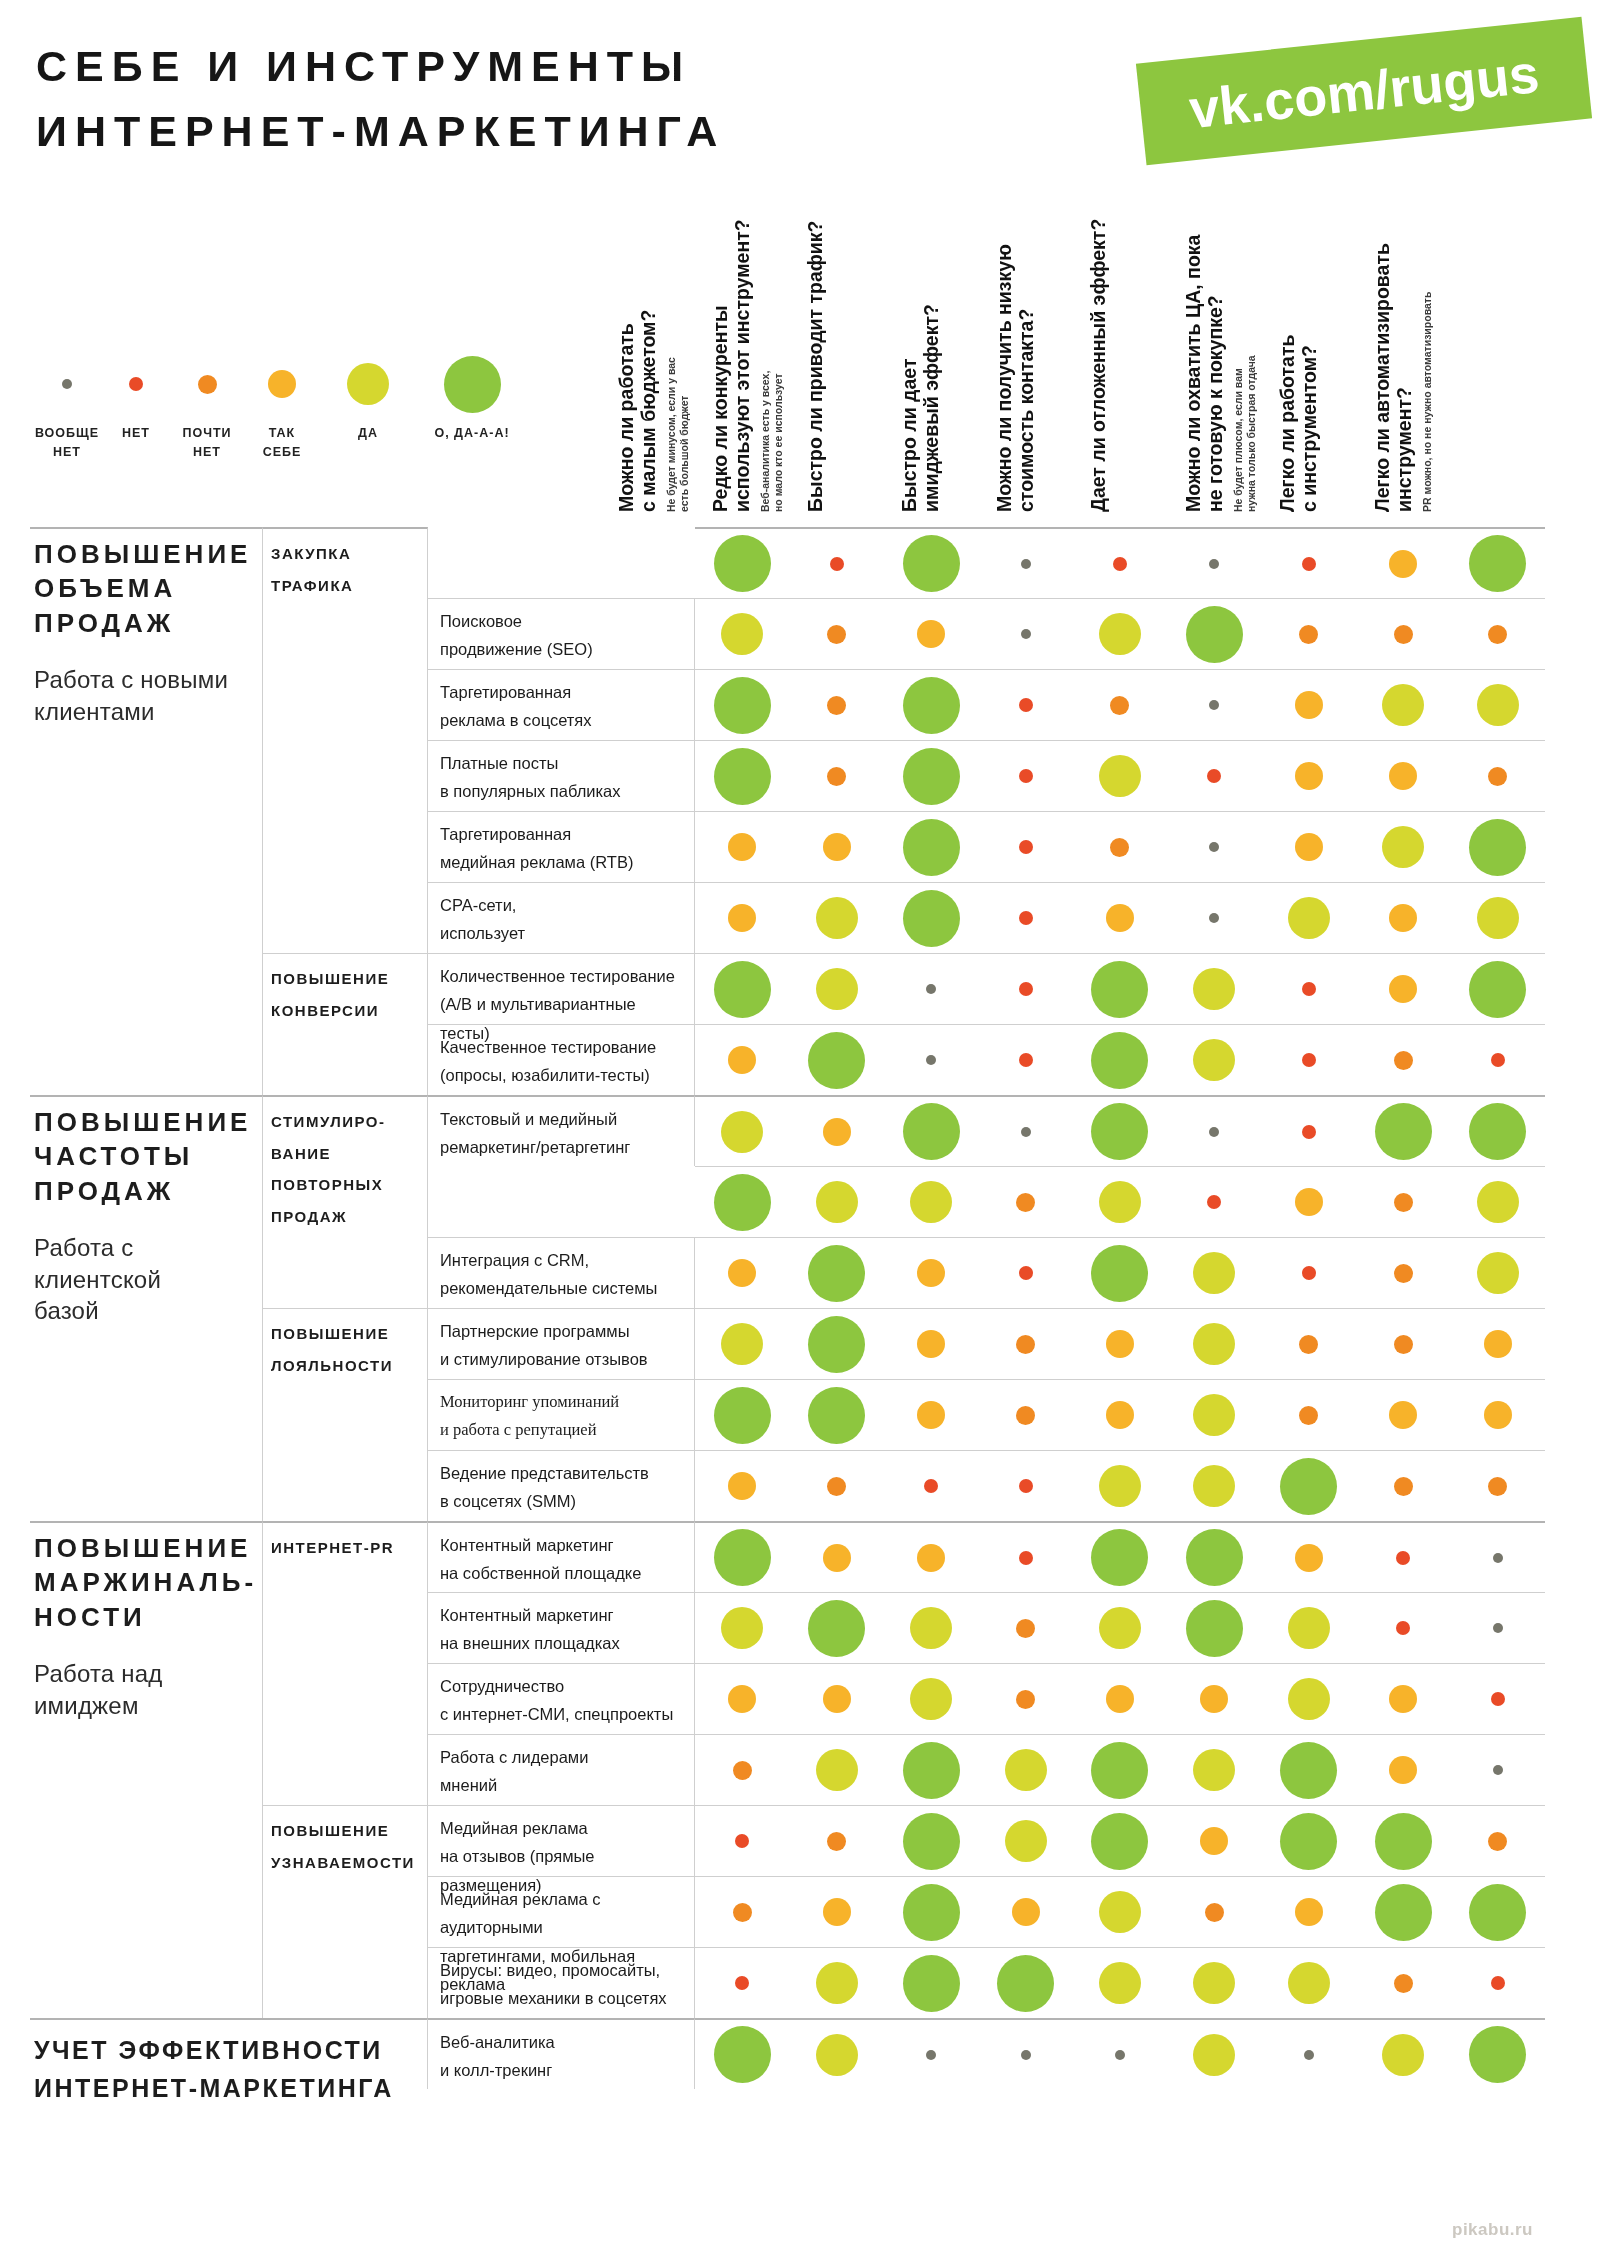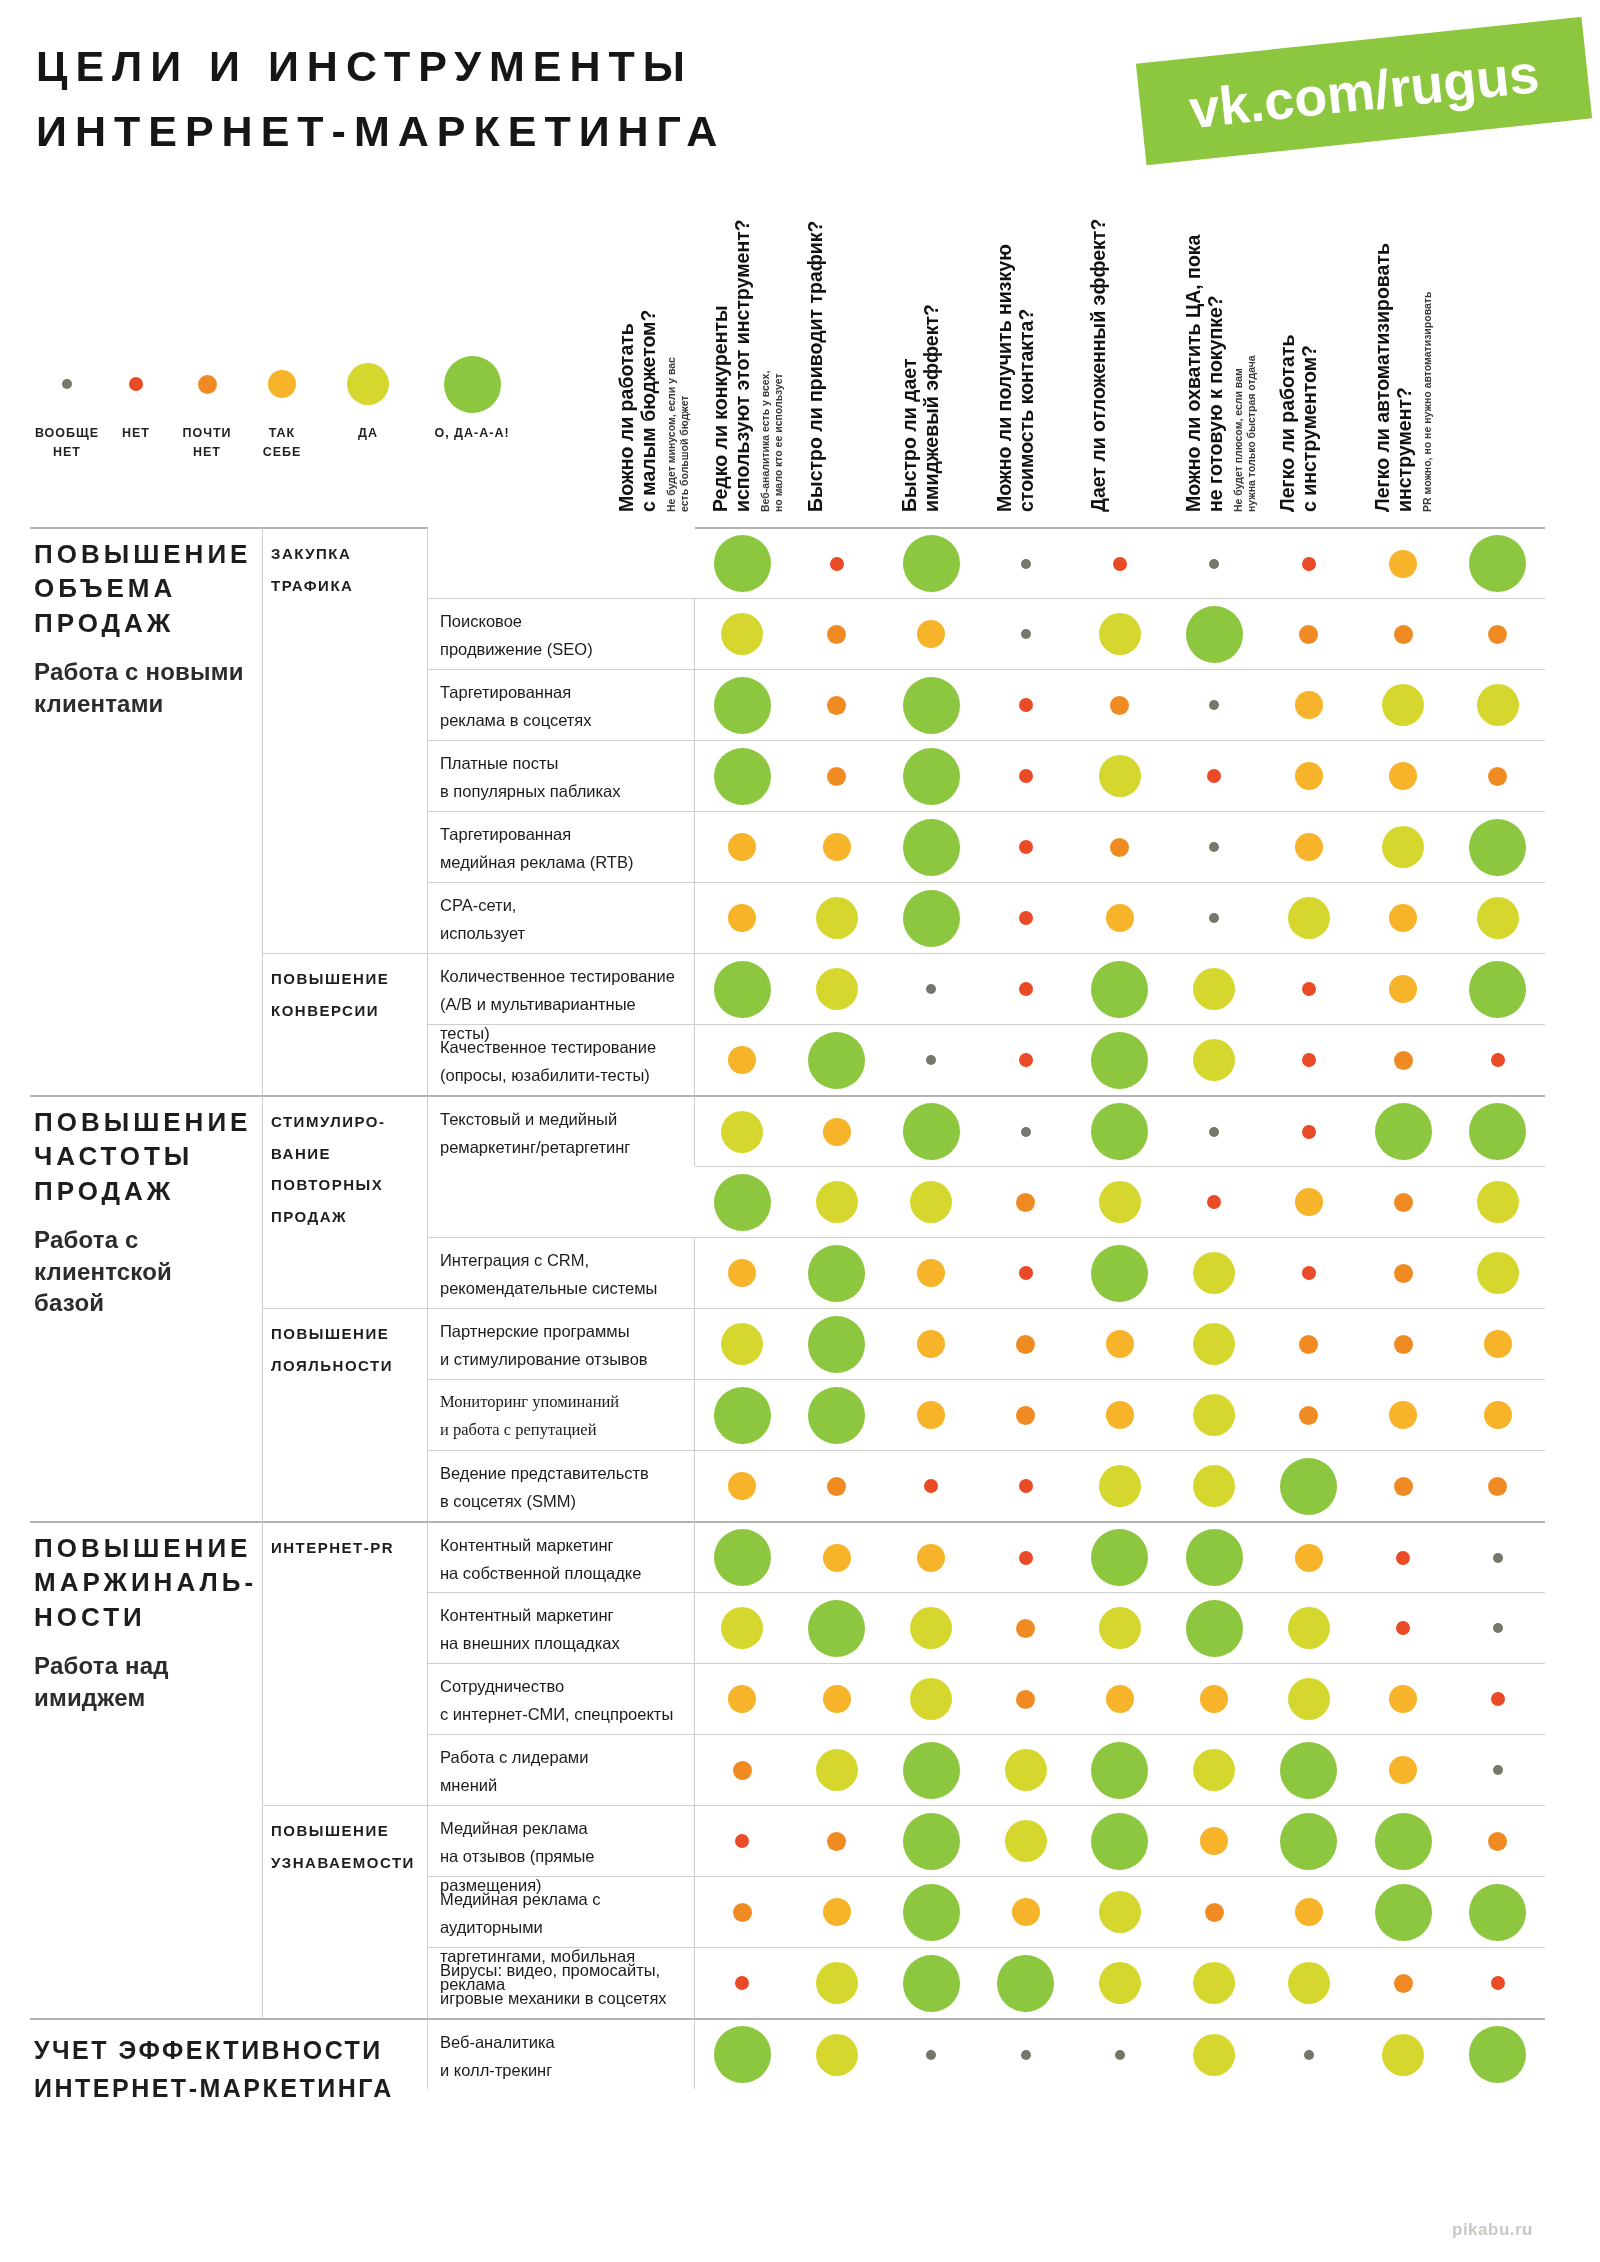--- a/index.html
+++ b/index.html
@@ -54,21 +54,21 @@
     grid-column:1;border-top:2px solid #b3b3b3;border-right:1px solid #cfcfcf;
     padding:8px 10px 0 4px;
   }
   .goal-cell.goal-wide{padding-top:12px;}
   .goal-title{
     font-size:26px;font-weight:bold;letter-spacing:4px;line-height:1.32;
     white-space:pre-line;color:#1d1d1d;
   }
   .goal-wide .goal-title{letter-spacing:2.5px;font-size:25px;line-height:1.5;}
   .goal-subtitle{
-    margin-top:16px;font-size:24px;font-weight:700;line-height:1.32;
+    margin-top:24px;font-size:24px;font-weight:400;line-height:1.32;
     white-space:pre-line;color:#2c2c2c;letter-spacing:0.2px;
   }
   .subgroup-cell{
     grid-column:2;border-right:1px solid #cfcfcf;
     padding:9px 6px 0 8px;font-size:15px;font-weight:bold;letter-spacing:1.5px;
     line-height:2.1;white-space:pre-line;color:#1d1d1d;
   }
   .tool-cell{
     grid-column:3;border-right:1px solid #cfcfcf;
     padding:8px 8px 0 12px;font-size:16.5px;line-height:1.72;
@@ -79,21 +79,21 @@
 
   
   .watermark{
     position:absolute;left:1452px;top:2220px;font-size:17px;font-weight:bold;
     color:#ccc8c1;letter-spacing:0.5px;
   }
 </style>
 </head>
 <body>
 
-<h1 class="page-title"><span>ЦЕЛИ И ИНСТРУМЕНТЫ</span><br><span>ИНТЕРНЕТ-МАРКЕТИНГА</span></h1>
+<h1 class="page-title"><span>СЕБЕ И ИНСТРУМЕНТЫ</span><br><span>ИНТЕРНЕТ-МАРКЕТИНГА</span></h1>
 
 <div class="vk-badge">vk.com/rugus</div>
 
 <div id="legend">
     <div class="legend-item" style="left: 37px;">
       <div class="legend-dot-box">
         <div class="legend-dot" style="height: 10px; width: 10px; background: rgb(118, 118, 107);"></div>
       </div>
       <div class="legend-label">ВООБЩЕ
 НЕТ</div>

